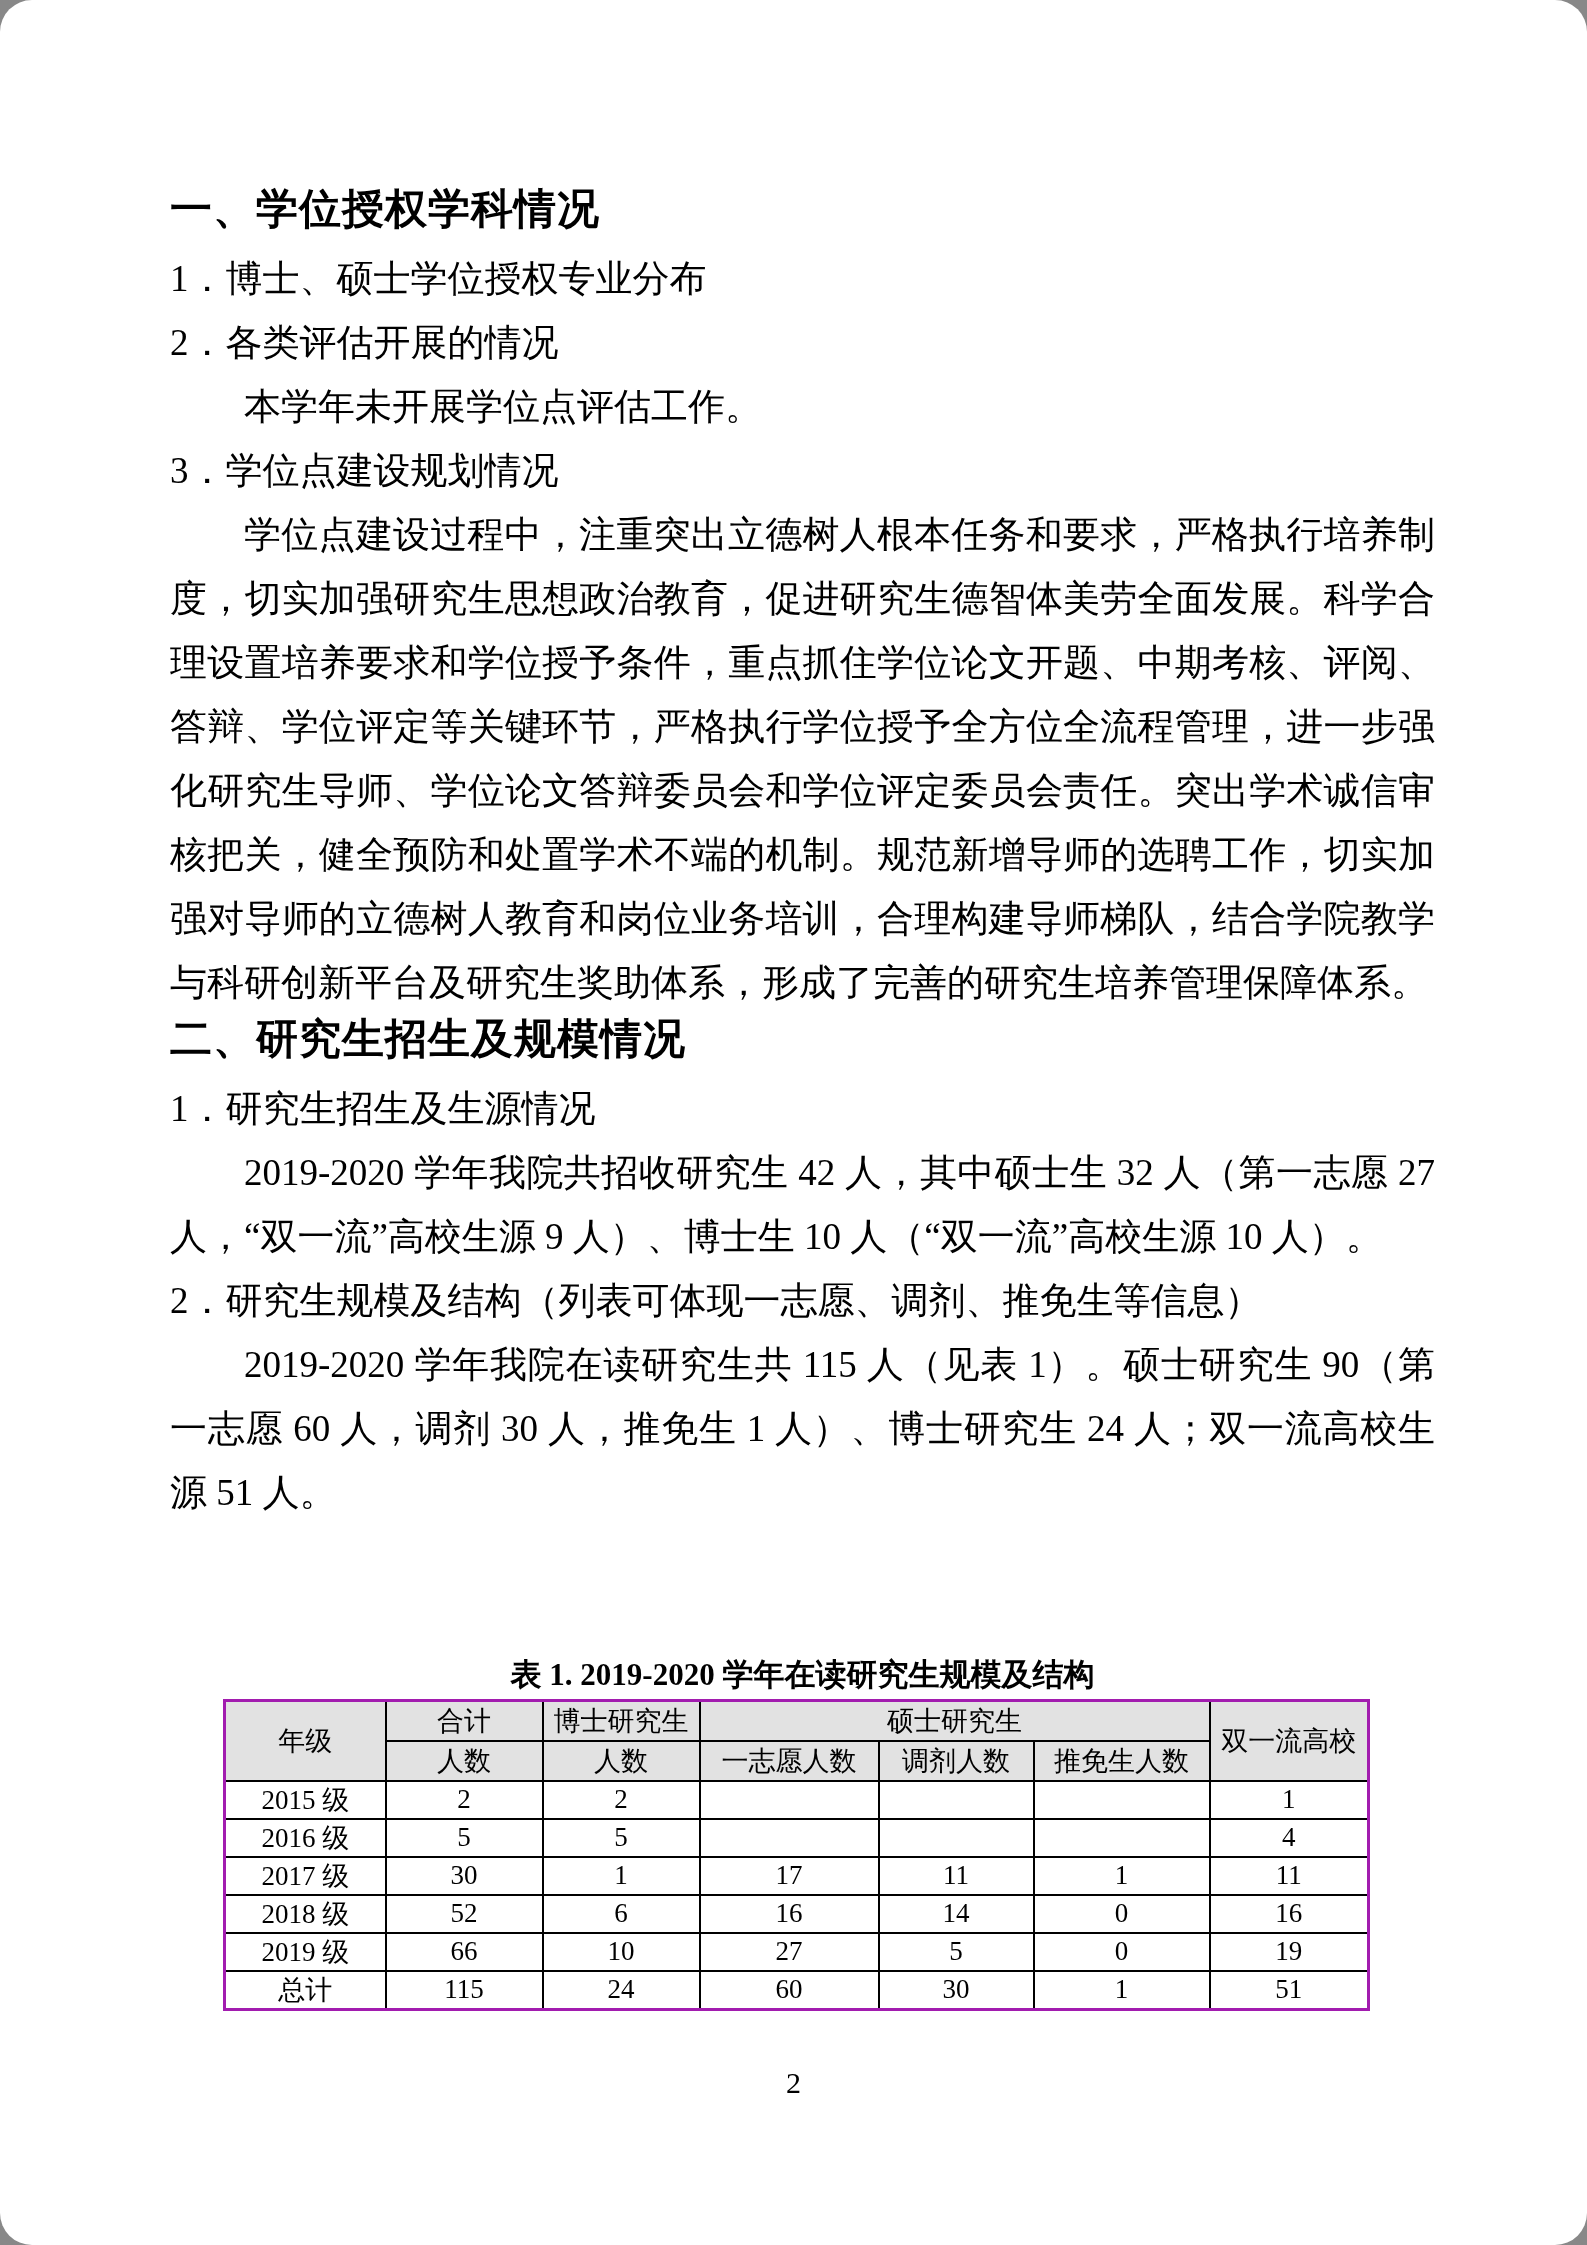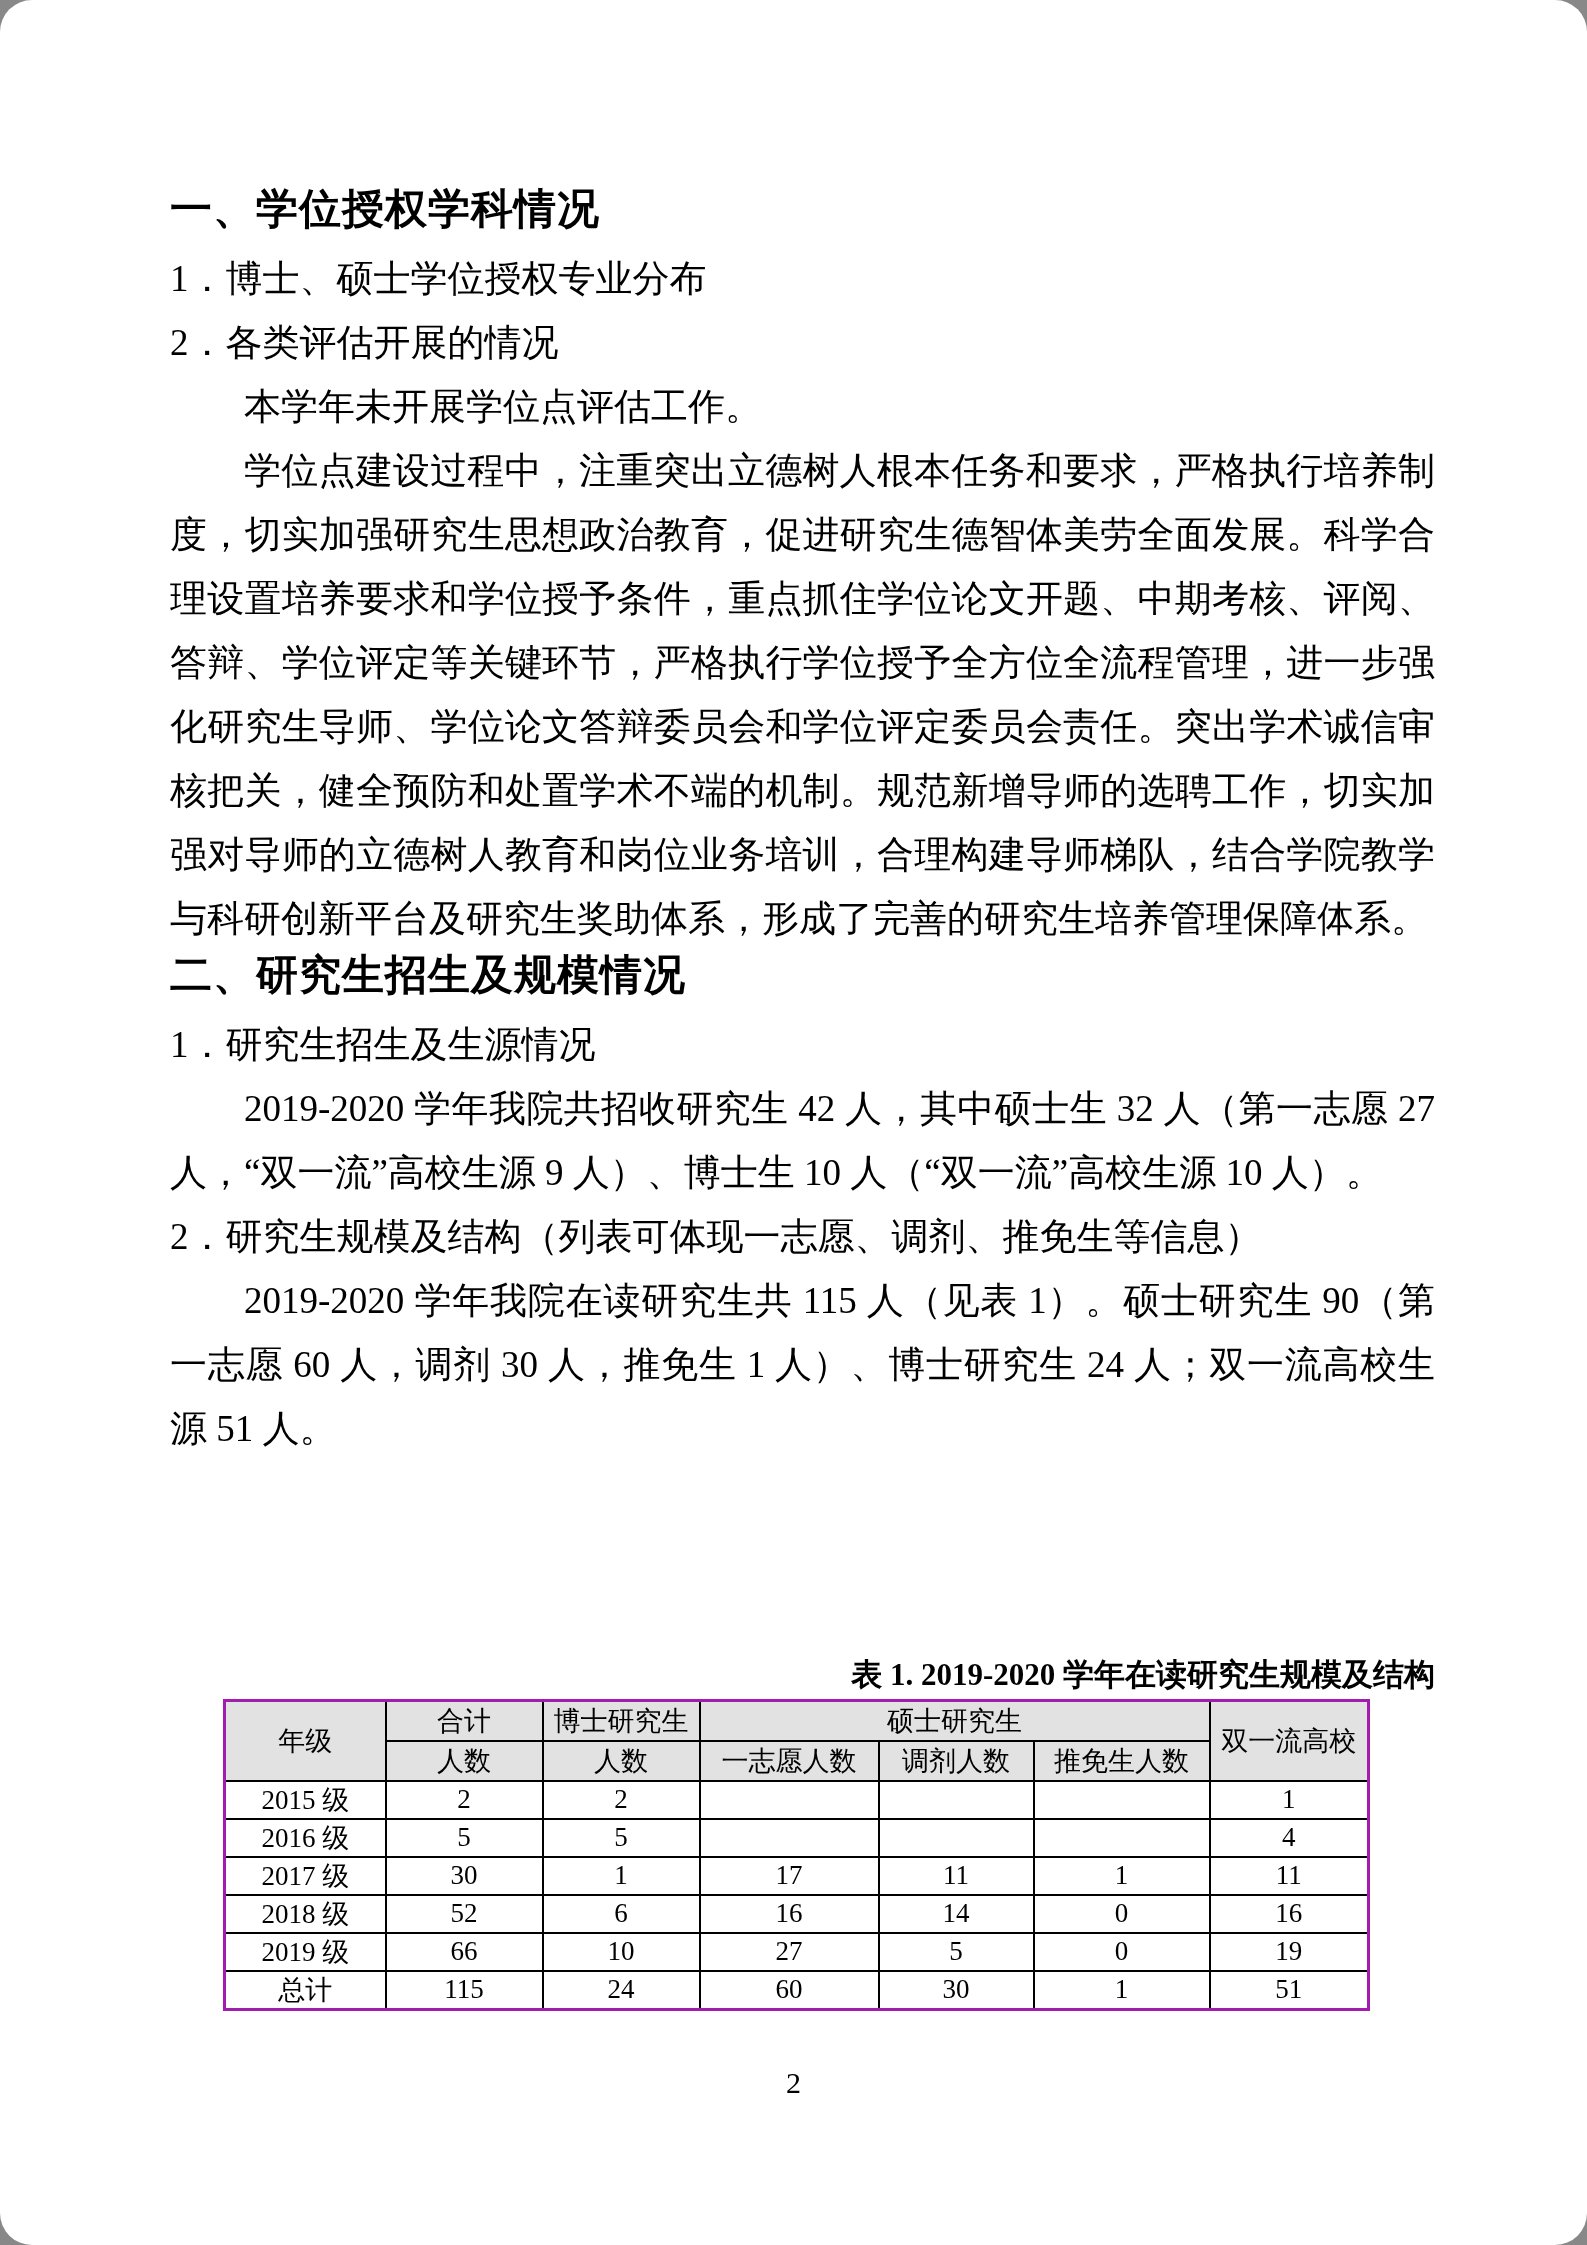--- a/index.html
+++ b/index.html
@@ -35,21 +35,21 @@
     line-height: 64px;
     text-align: justify;
   }
   .doc-line.item { text-indent: 0; }
   .doc-line.para { text-indent: 74px; }
   .table-caption {
     position: absolute;
     left: 170px;
     top: 1652px;
     width: 1265px;
-    text-align: right;
+    text-align: center;
     font-weight: bold;
     font-size: 31px;
     line-height: 46px;
   }
   table.enroll {
     position: absolute;
     left: 223px;
     top: 1699px;
     width: 1144px;
     border-collapse: collapse;
@@ -83,20 +83,21 @@
 
 <div class="page">
 
   <div class="text-flow">
 
     <div class="sec-heading">一、学位授权学科情况</div>
 
     <p class="doc-line item">1．博士、硕士学位授权专业分布</p>
     <p class="doc-line item">2．各类评估开展的情况</p>
     <p class="doc-line para">本学年未开展学位点评估工作。</p>
+    <p class="doc-line item">3．学位点建设规划情况</p>
     <p class="doc-line para">学位点建设过程中，注重突出立德树人根本任务和要求，严格执行培养制度，切实加强研究生思想政治教育，促进研究生德智体美劳全面发展。科学合理设置培养要求和学位授予条件，重点抓住学位论文开题、中期考核、评阅、答辩、学位评定等关键环节，严格执行学位授予全方位全流程管理，进一步强化研究生导师、学位论文答辩委员会和学位评定委员会责任。突出学术诚信审核把关，健全预防和处置学术不端的机制。规范新增导师的选聘工作，切实加强对导师的立德树人教育和岗位业务培训，合理构建导师梯队，结合学院教学与科研创新平台及研究生奖助体系，形成了完善的研究生培养管理保障体系。</p>
 
     <div class="sec-heading second">二、研究生招生及规模情况</div>
 
     <p class="doc-line item">1．研究生招生及生源情况</p>
     <p class="doc-line para">2019-2020 学年我院共招收研究生 42 人，其中硕士生 32 人（第一志愿 27 人，“双一流”高校生源 9 人）、博士生 10 人（“双一流”高校生源 10 人）。</p>
     <p class="doc-line item">2．研究生规模及结构（列表可体现一志愿、调剂、推免生等信息）</p>
     <p class="doc-line para">2019-2020 学年我院在读研究生共 115 人（见表 1）。硕士研究生 90（第一志愿 60 人，调剂 30 人，推免生 1 人）、博士研究生 24 人；双一流高校生源 51 人。</p>
 
   </div>

